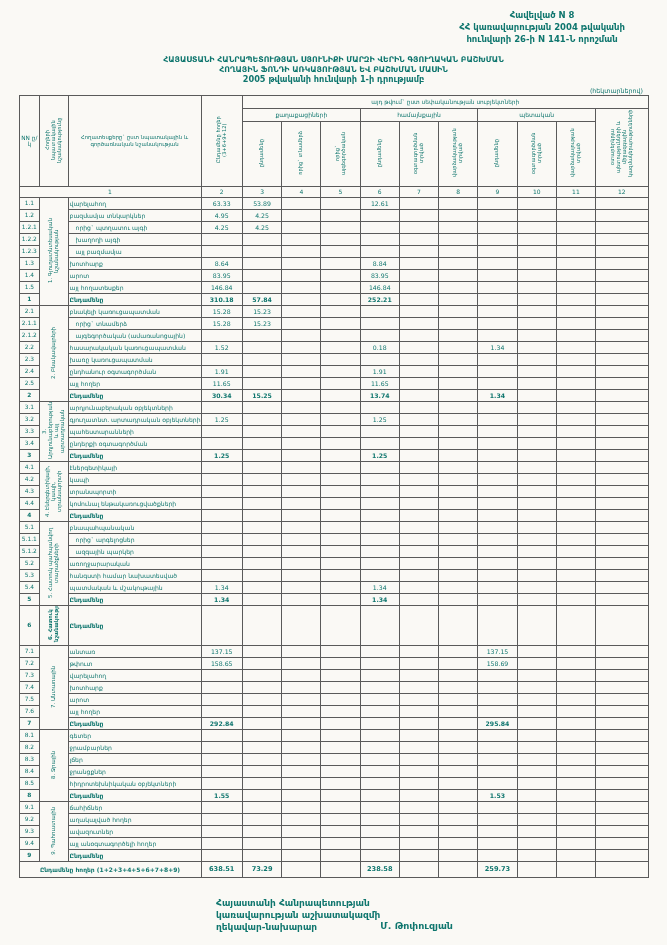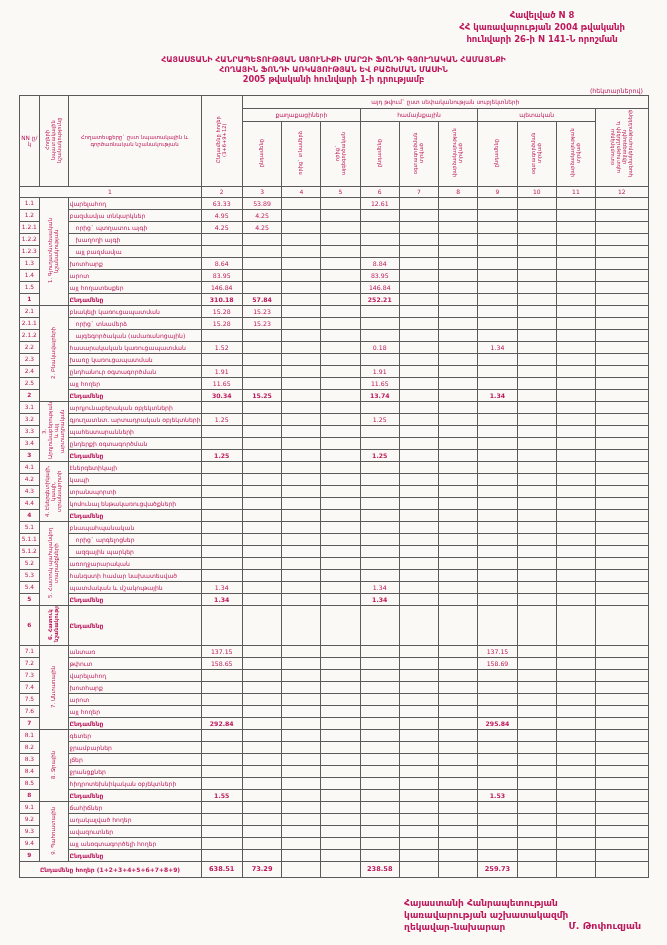--- a/index.html
+++ b/index.html
@@ -1,19 +1,19 @@
 <!DOCTYPE html>
 <html><head>
 <meta charset="utf-8">
 <style>
   html,body { margin:0; padding:0; }
   body { background:#d8d6d2; font-family:"DejaVu Sans",sans-serif; }
   .page {
     position:relative; width:667px; height:945px; margin:0 auto;
-    background:#faf9f5; color:#be185d; box-sizing:border-box;
+    background:#faf9f5; color:#0f766e; box-sizing:border-box;
     padding:10px 14px; overflow:hidden;
   }
   
   .appendix {
     width:max-content; margin-left:auto; margin-right:28px;
     text-align:center; font-weight:bold; font-size:8.5px; line-height:1.4;
   }
   
   .title-block { text-align:center; margin-top:9px; }
   .title-main { font-weight:bold; font-size:11px; letter-spacing:4px; }
@@ -51,38 +51,38 @@
   td.lbl { font-size:6.1px; white-space:nowrap; }
   td.lbl.indent { padding-left:7px; }
   td.val { text-align:center; white-space:nowrap; font-size:6.2px; }
   td.sect { text-align:center; padding:0; }
   tr.total td { font-weight:bold; }
   tr.grand td { font-weight:bold; height:15px; font-size:6.6px;margin-top:28px; }
   tr.grand td.g-lbl { text-align:center; font-size:6px; white-space:nowrap; }
 
   .footer {
     position:absolute; left:28px; right:26px; bottom:12px;
-    display:flex; justify-content:flex-end; align-items:flex-end;
+    display:flex; justify-content:center; align-items:flex-end;
   }
   .footer-org { font-weight:bold; font-size:9px; line-height:1.35; }
   .footer-sign { font-weight:bold; font-size:9.5px; padding-bottom:2px; }
 </style>
 </head>
 <body>
 
 <div class="page">
 
   <div class="appendix">
     <div>Հավելված N 8</div>
     <div>ՀՀ կառավարության 2004 թվականի</div>
     <div>հունվարի 26-ի N 141-Ն որոշման</div>
   </div>
 
   <div class="title-block">
-    <div class="title-sub1">ՀԱՅԱՍՏԱՆԻ ՀԱՆՐԱՊԵՏՈՒԹՅԱՆ ՍՅՈՒՆԻՔԻ ՄԱՐԶԻ ՖՈՆԴԻ ԳՅՈՒՂԱԿԱՆ ՀԱՄԱՅՆՔԻ</div>
+    <div class="title-sub1">ՀԱՅԱՍՏԱՆԻ ՀԱՆՐԱՊԵՏՈՒԹՅԱՆ ՍՅՈՒՆԻՔԻ ՄԱՐԶԻ ՎԵՐԻՆ ԳՅՈՒՂԱԿԱՆ ԲԱՇԽՄԱՆ</div>
     <div class="title-sub2">ՀՈՂԱՅԻՆ ՖՈՆԴԻ ԱՌԿԱՅՈՒԹՅԱՆ ԵՎ ԲԱՇԽՄԱՆ ՄԱՍԻՆ</div>
     <div class="title-sub3">2005 թվականի հունվարի 1-ի դրությամբ</div>
   </div>
 
   <div class="units-note">(հեկտարներով)</div>
 
   <table class="report">
       <colgroup>
         <col style="width: 19px;">
         <col style="width: 26px;">

